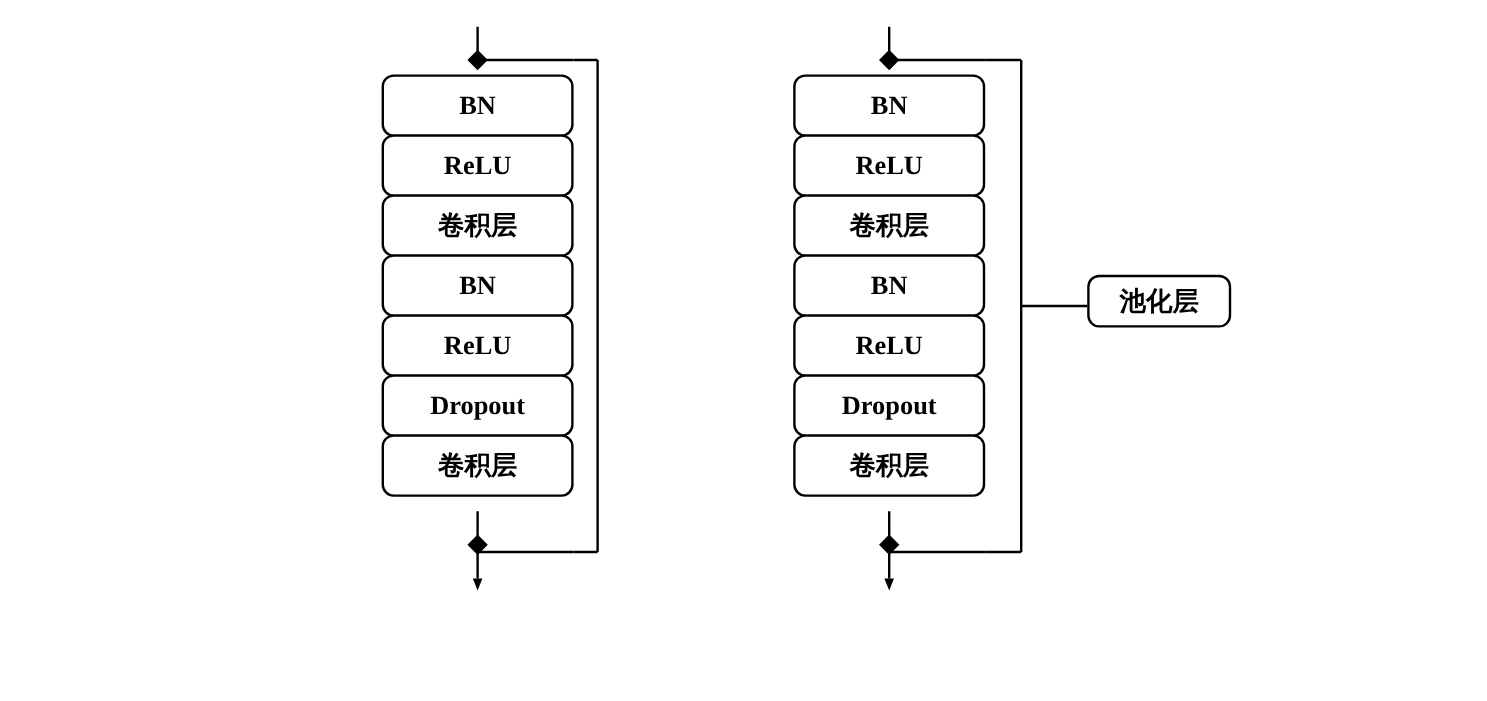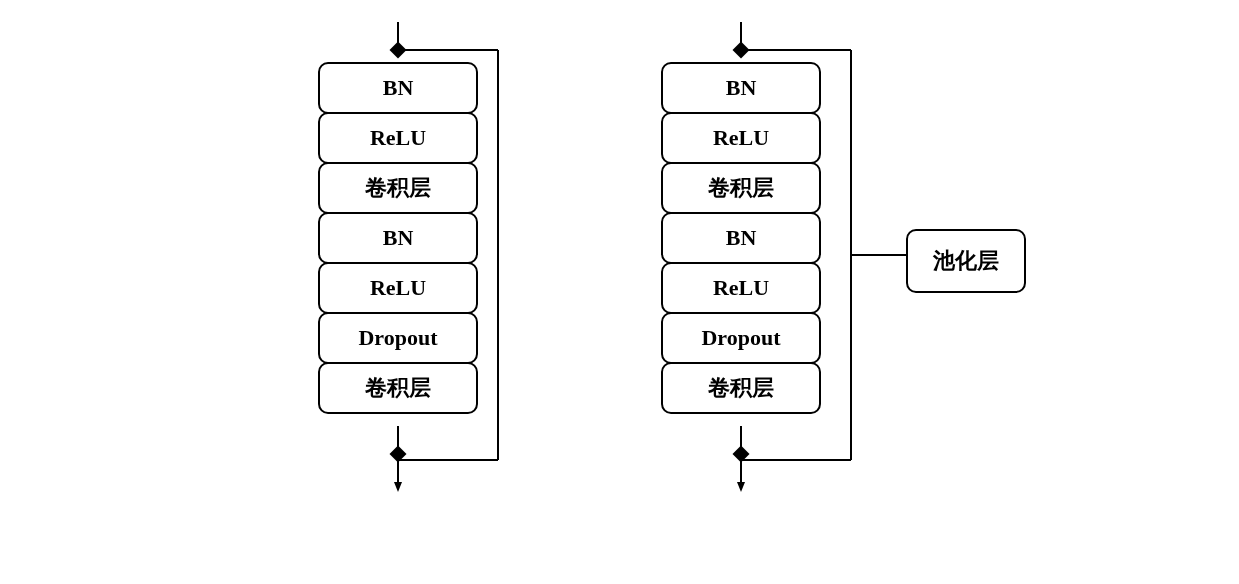--- a/index.html
+++ b/index.html
@@ -57,21 +57,21 @@
 
     .residual-svg {
       position: absolute;
       top: 0;
       left: 0;
       pointer-events: none;
     }
 
     .pool-box {
       width: 120px;
-      height: 64px;
+      height: 44px;
       border: 2px solid #000;
       border-radius: 10px;
       display: flex;
       align-items: center;
       justify-content: center;
       font-size: 22px;
       font-weight: bold;
       background: #fff;
     }
   </style>

